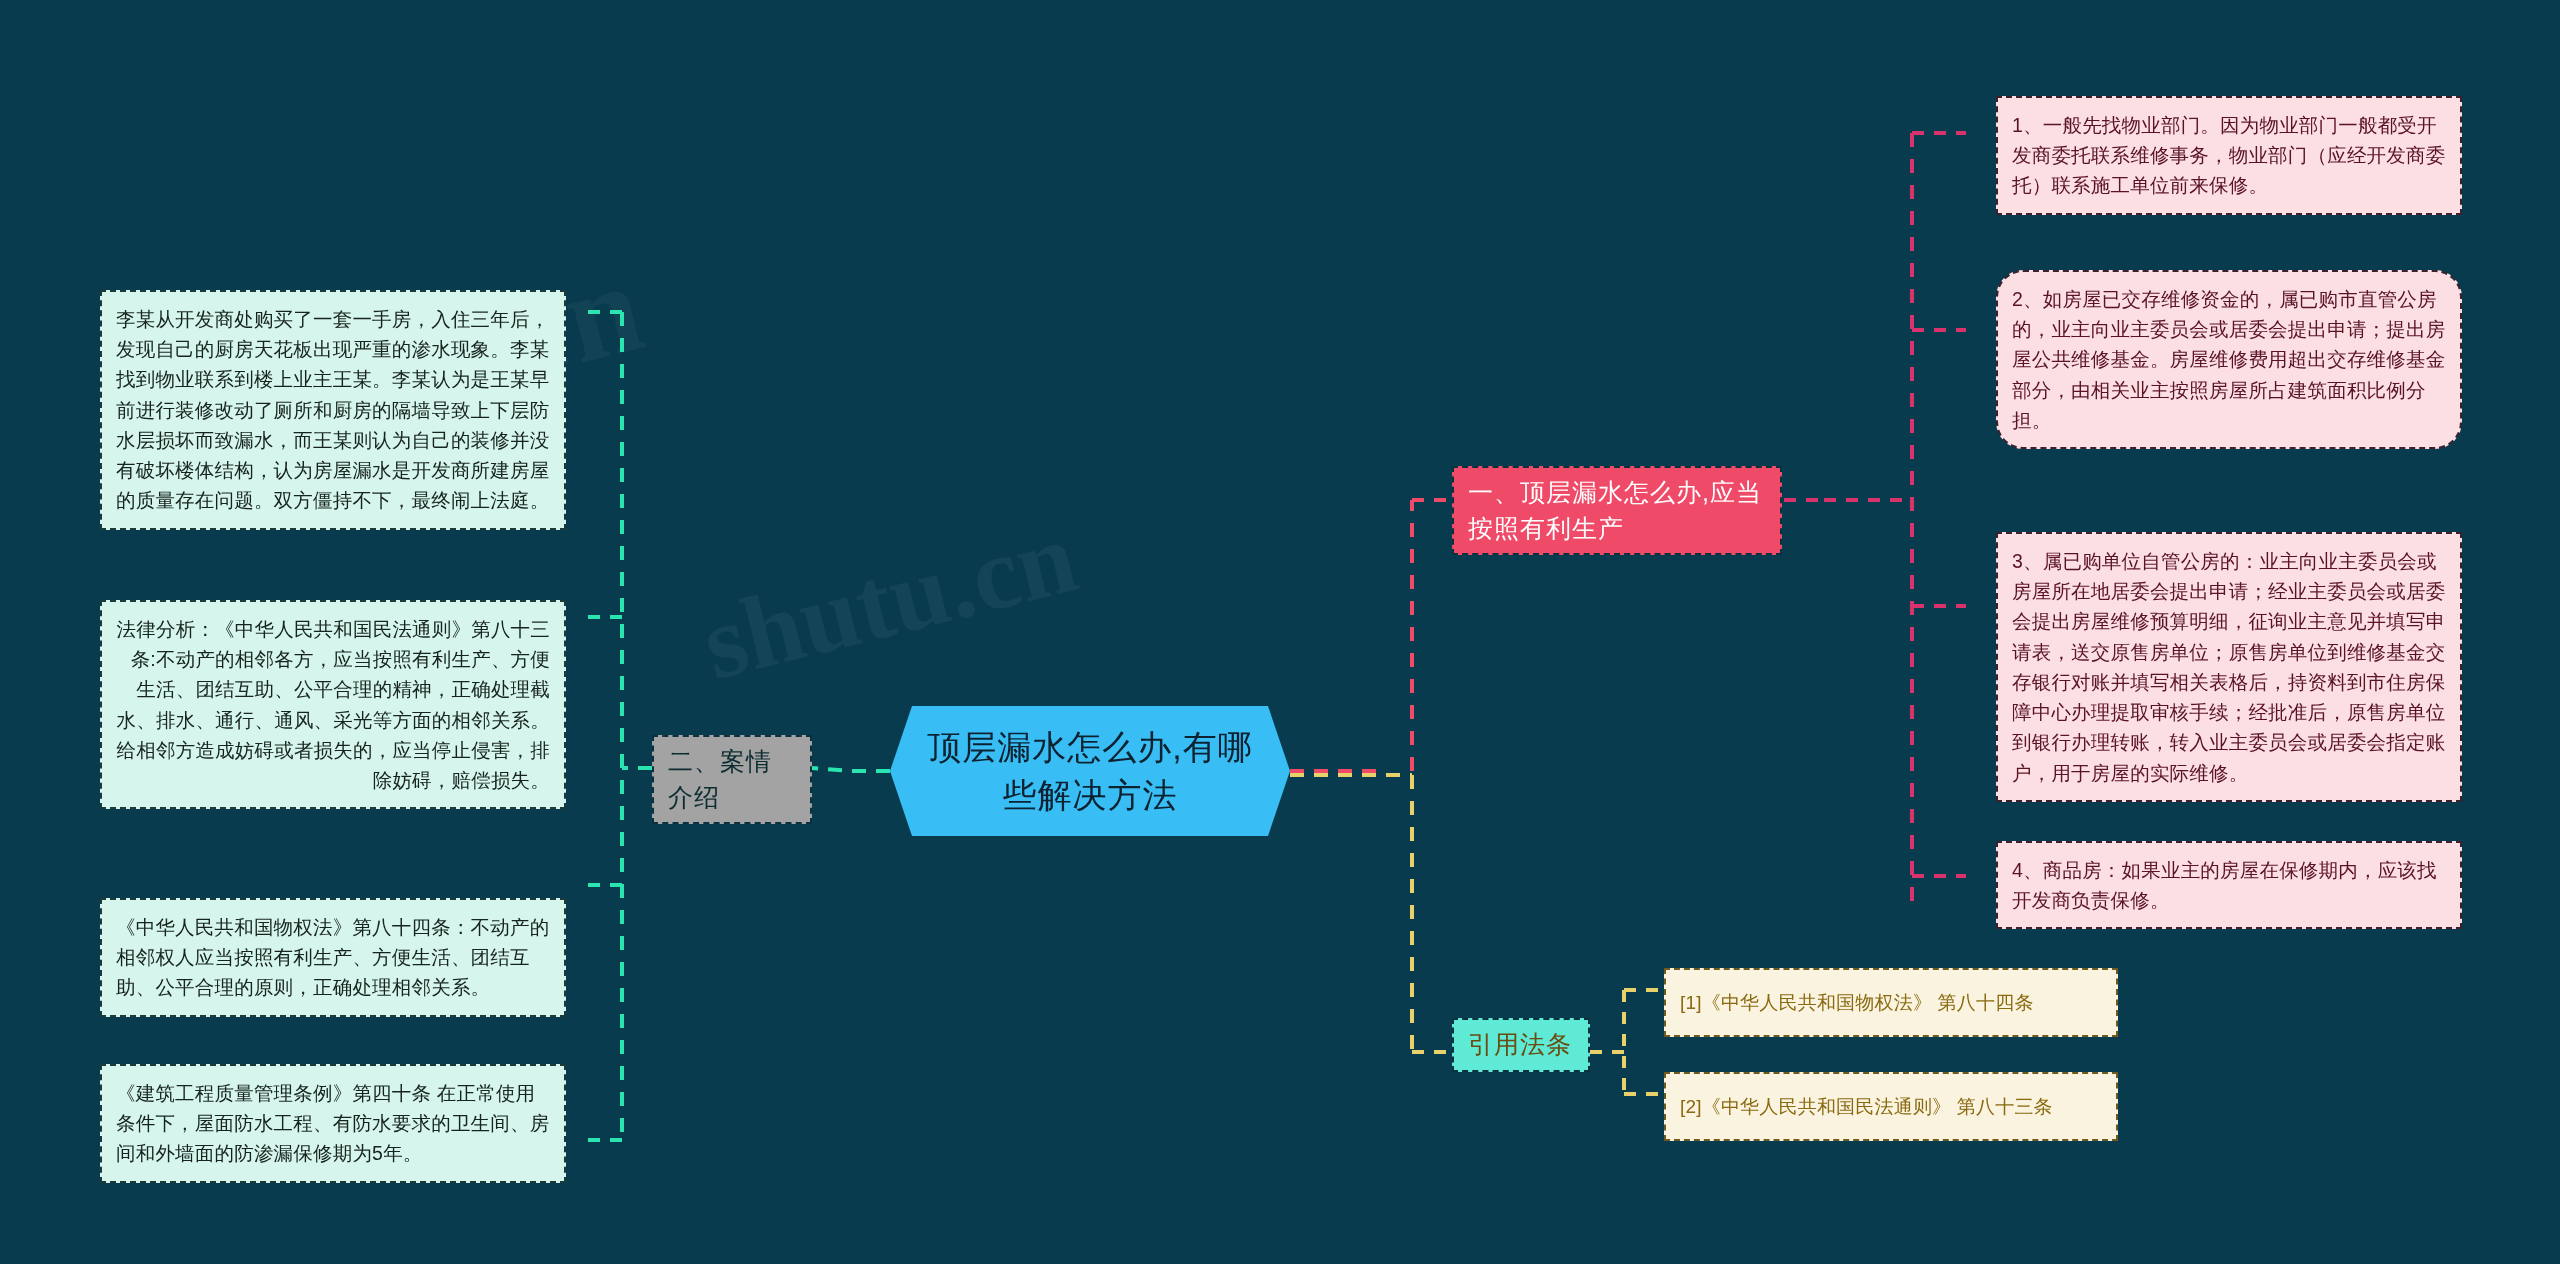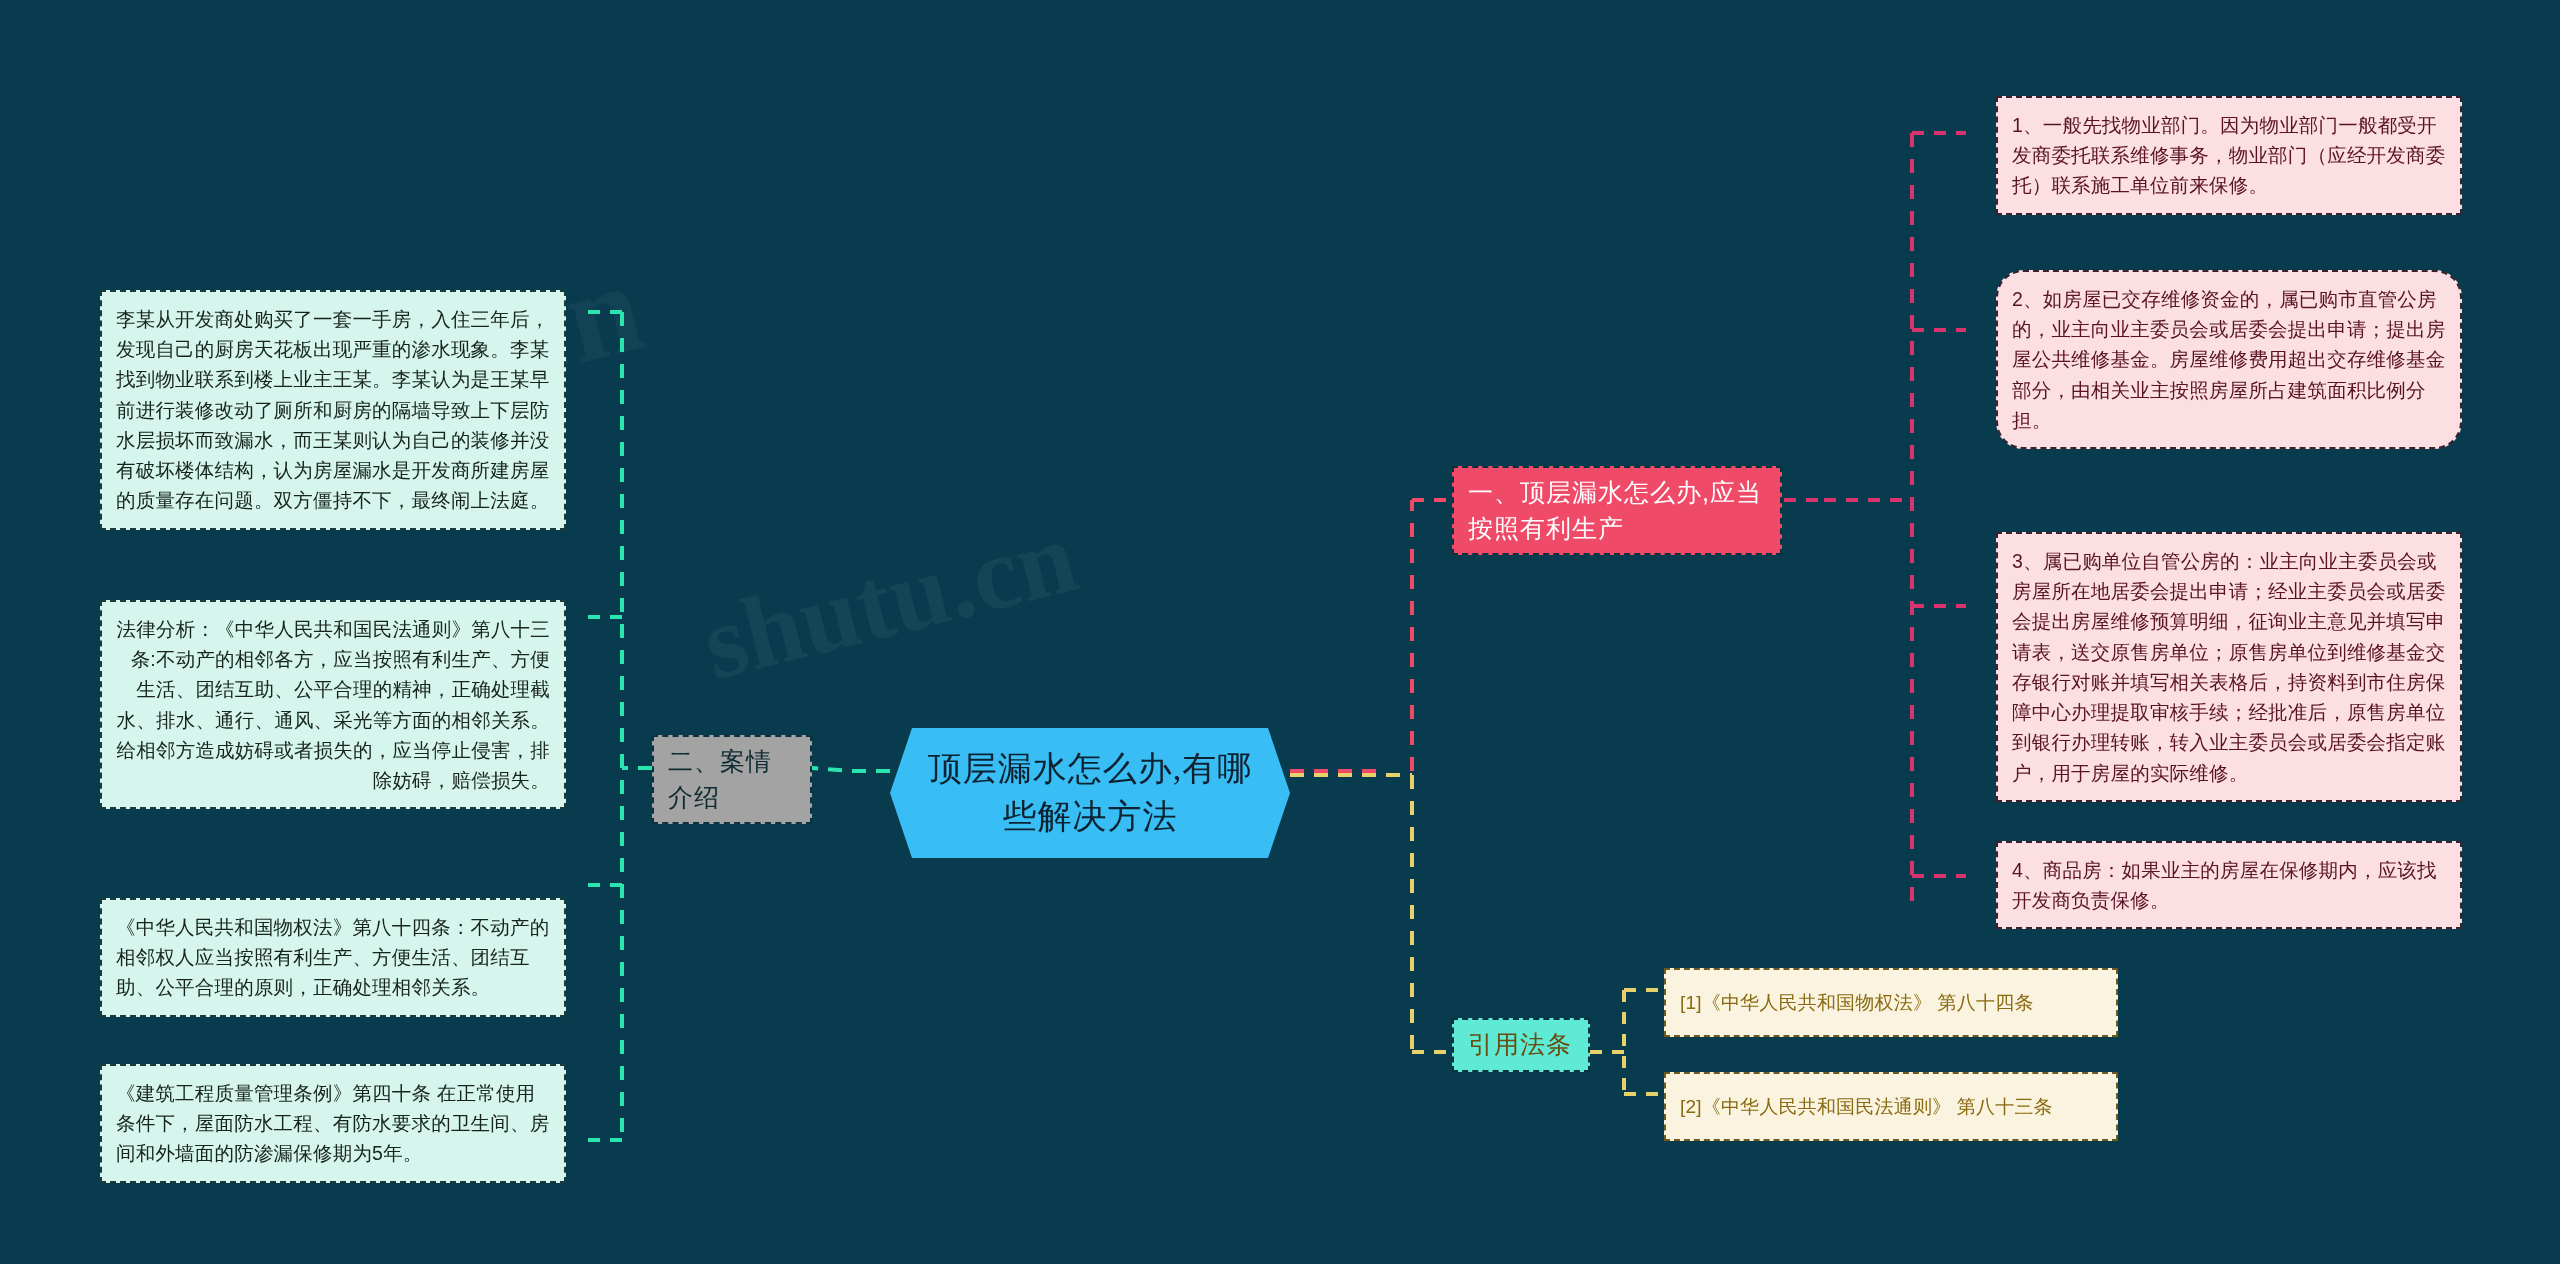--- a/index.html
+++ b/index.html
@@ -56,34 +56,33 @@
   .node {
     position: absolute;
     box-sizing: border-box;
     line-height: 1.42;
     white-space: pre-wrap;
   }
 
   
   .center-node {
     left: 890px;
-    top: 728px;
+    top: 706px;
     width: 400px;
     height: 130px;
     background: #38bdf4;
     color: #0c2230;
     font-size: 34px;
     text-align: center;
     display: flex;
     align-items: center;
     justify-content: center;
     padding: 0 34px;
     clip-path: polygon(0% 50%, 22px 0%, calc(100% - 22px) 0%, 100% 50%, calc(100% - 22px) 100%, 22px 100%);
     letter-spacing: 1px;
-    font-family: Liberation Serif, serif;
   }
 
   
   .branch-label {
     font-size: 25px;
     padding: 9px 16px;
     letter-spacing: 1px;
   }
   .branch-green {
     left: 652px;

